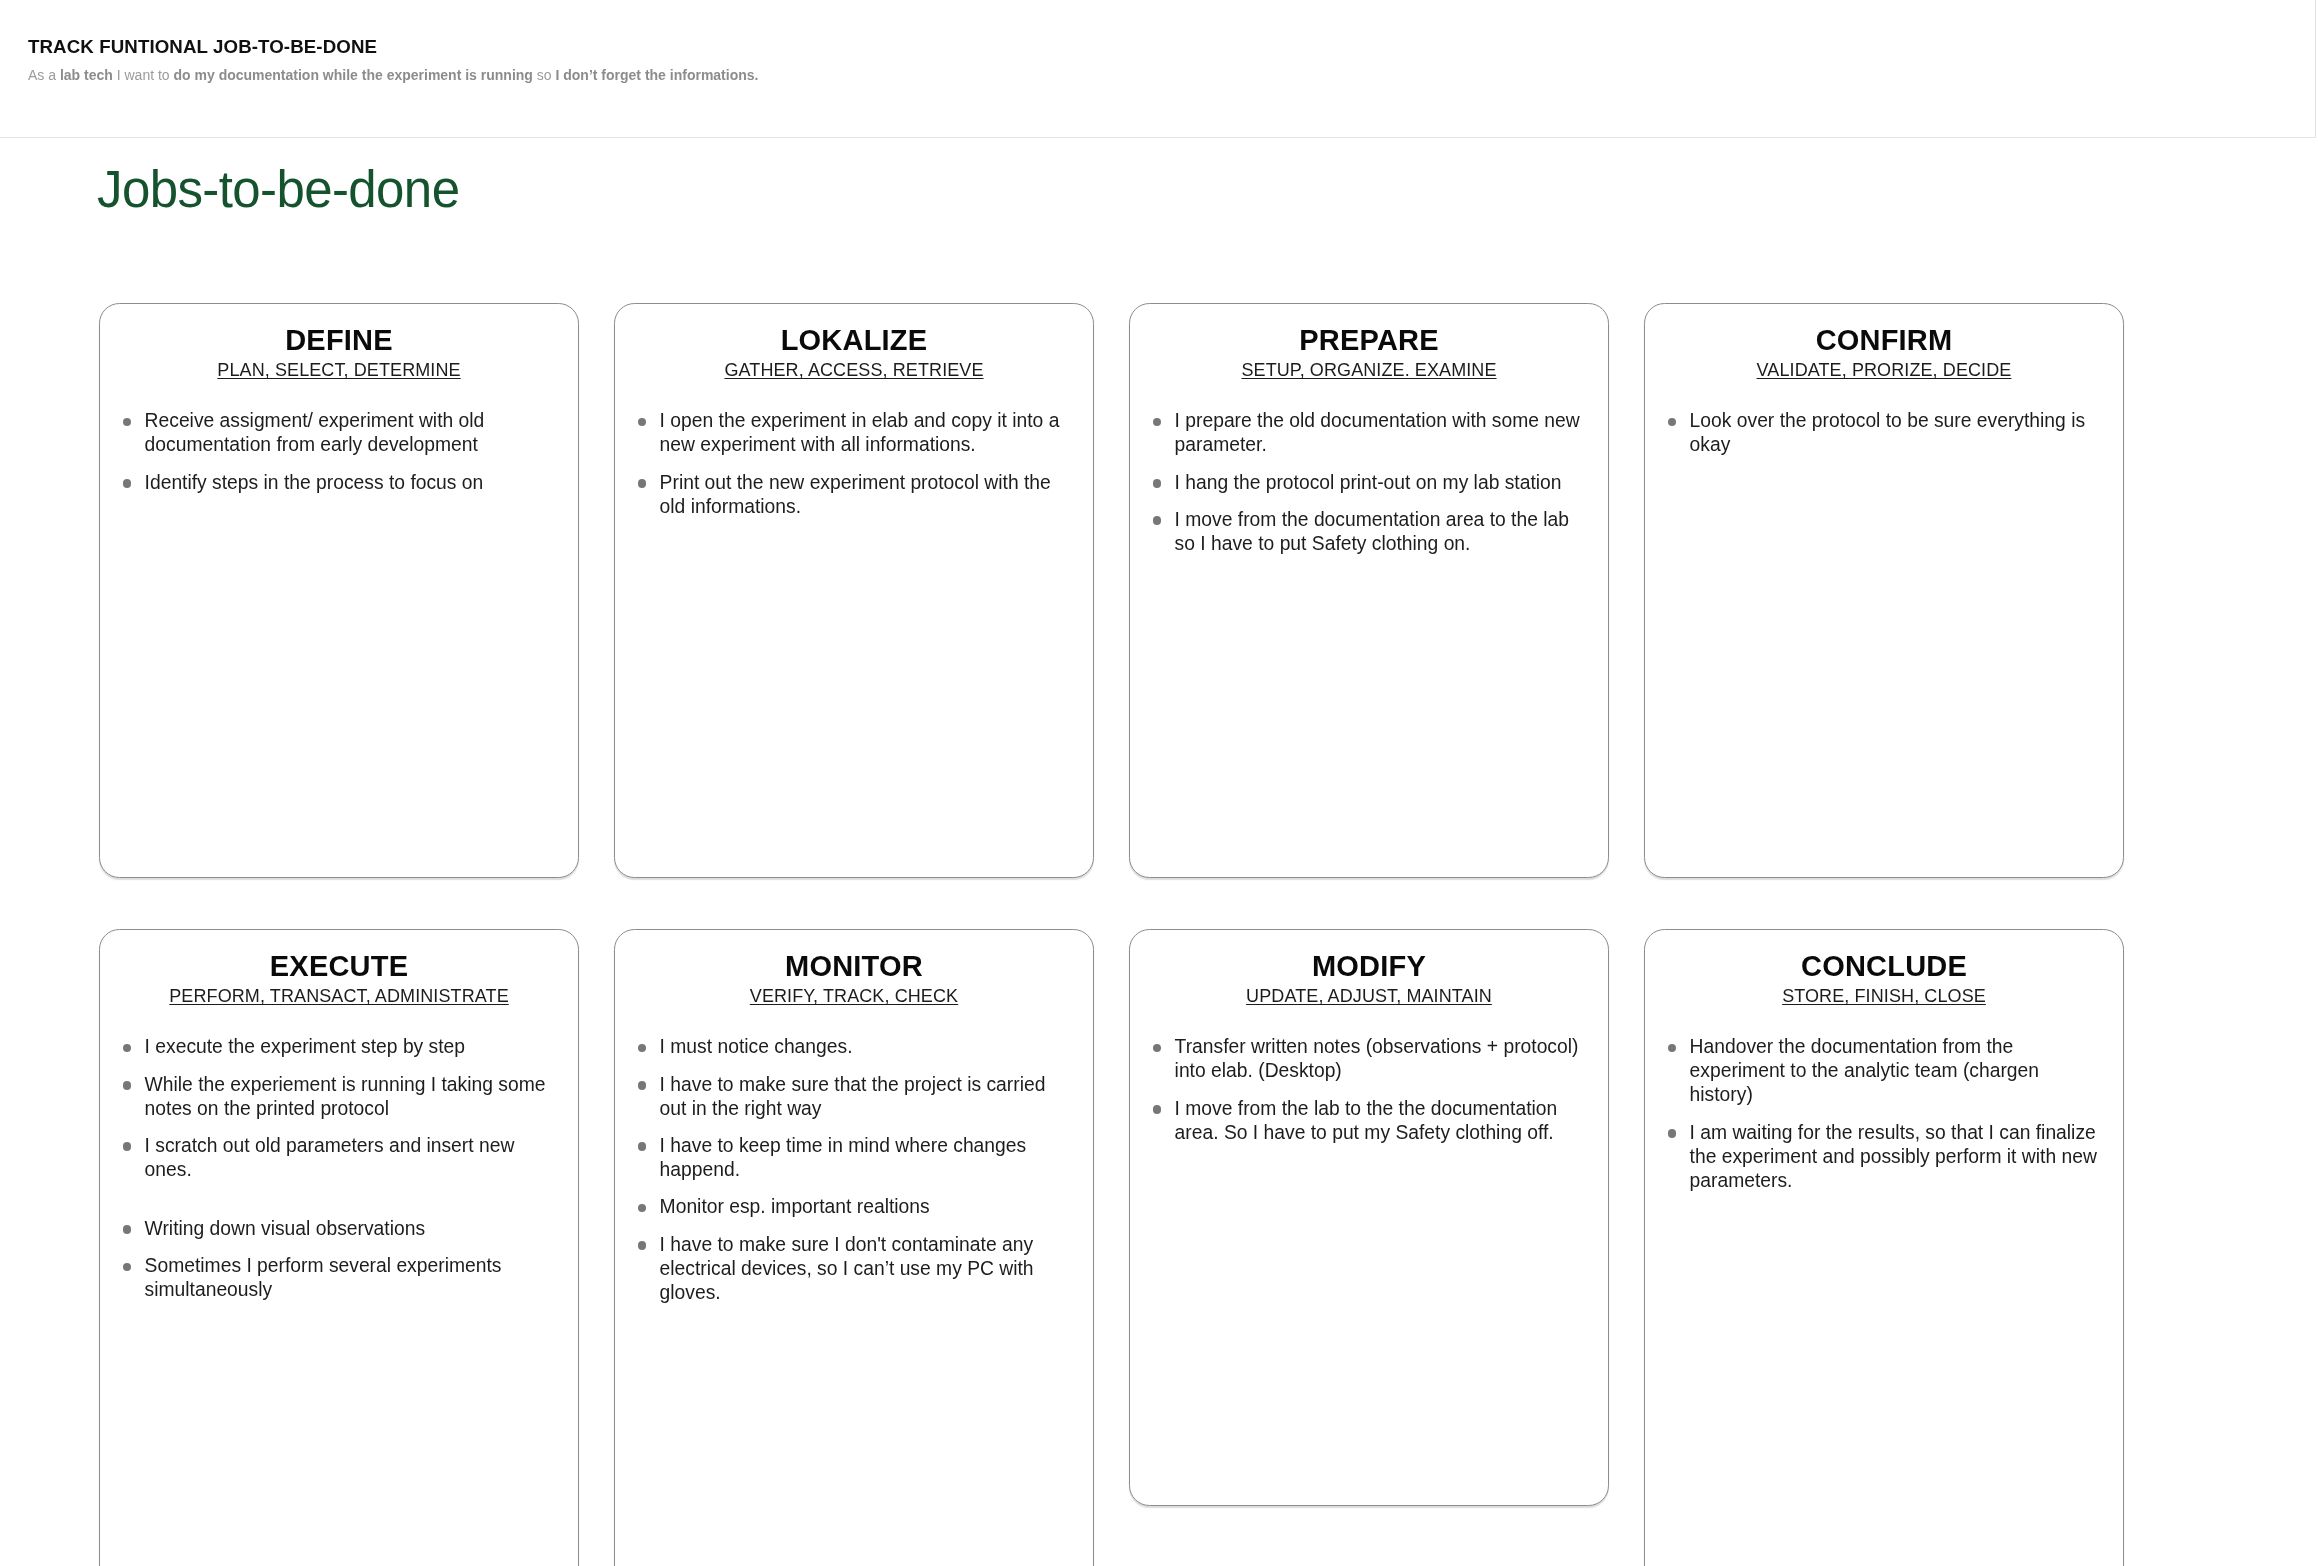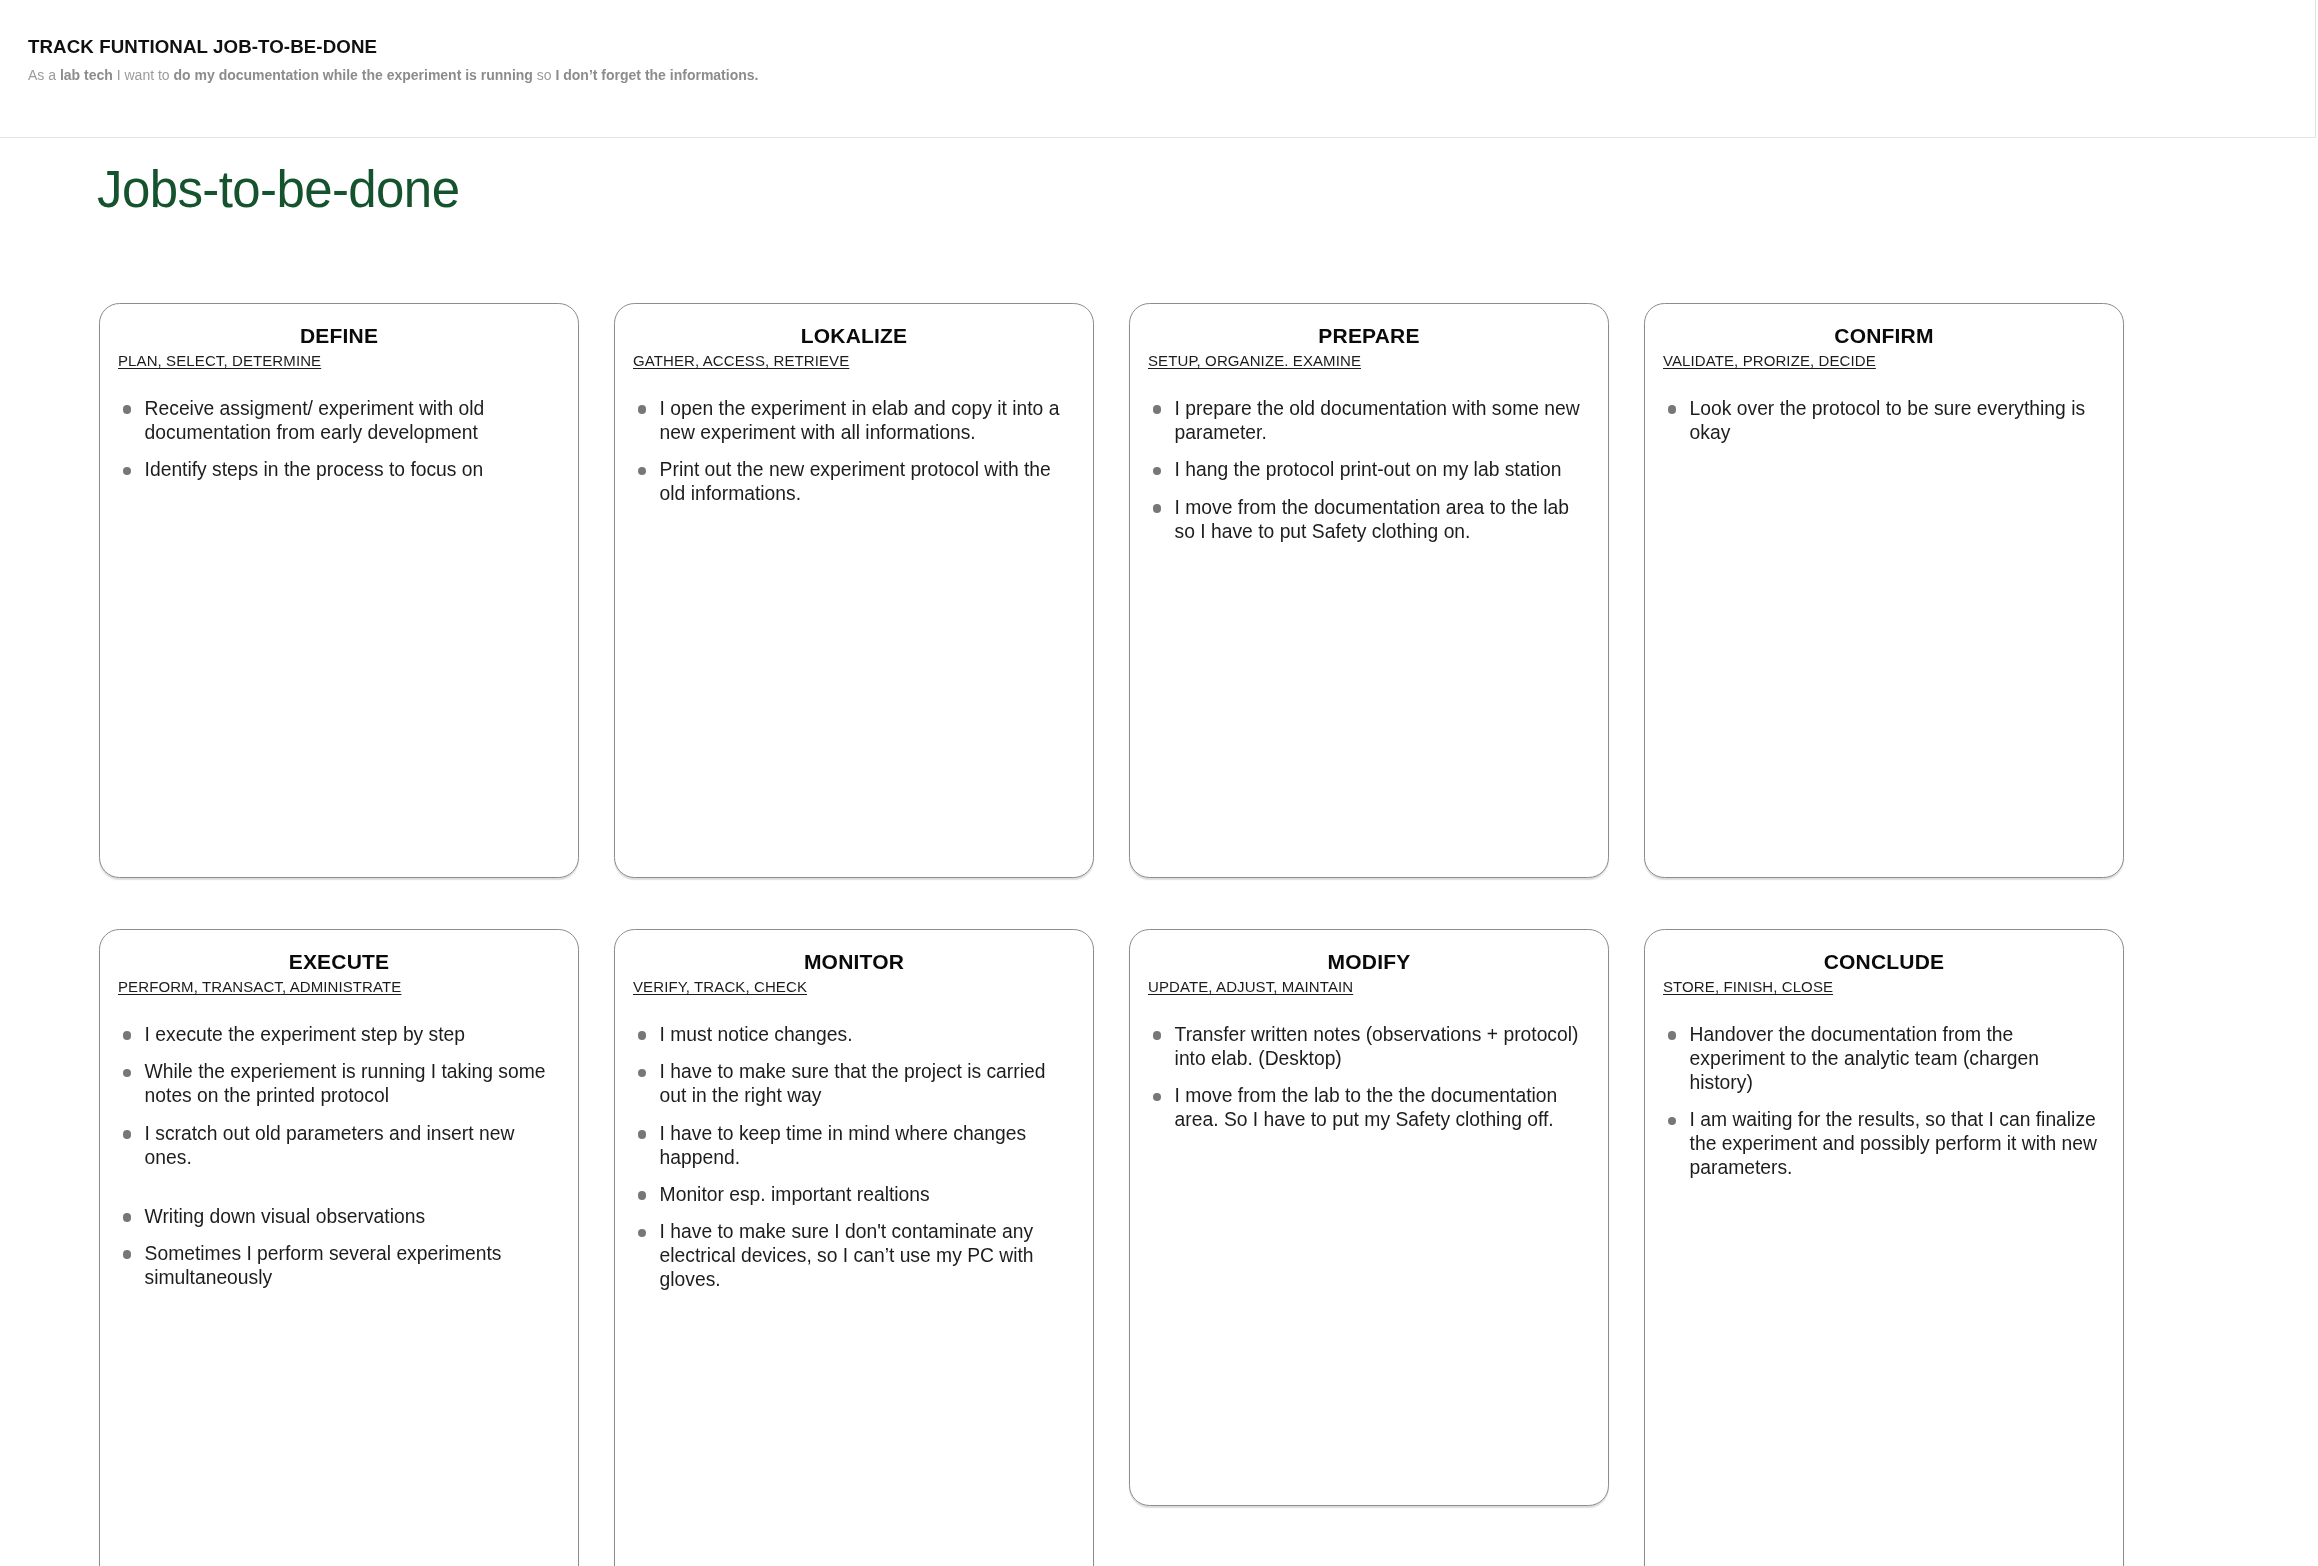--- a/index.html
+++ b/index.html
@@ -89,29 +89,30 @@
     border-radius: 20.5px;
     padding: 20.5px 18px 18px 18px;
     box-shadow: 0 1.8px 1.2px rgba(0,0,0,0.14);
   }
   .card-r1 { height: 575px; }
   .card-r2 { height: 716px; }
   .card-r2.tall { height: 577px; }
 
   .card-title {
     text-align: center;
-    font-size: 21px;
+    font-size: 29px;
     font-weight: bold;
     letter-spacing: 0.2px;
     color: #0a0a0a;
     line-height: 1.05;
   }
   .card-subtitle {
+    text-align: center;
     margin-top: 5.4px;
-    font-size: 15px;
+    font-size: 18px;
     font-weight: 400;
     letter-spacing: 0.1px;
     color: #1c1c1c;
     text-decoration: underline;
     text-underline-offset: 2.4px;
   }
 
   .bullets {
     margin: 0;
     padding: 0;

